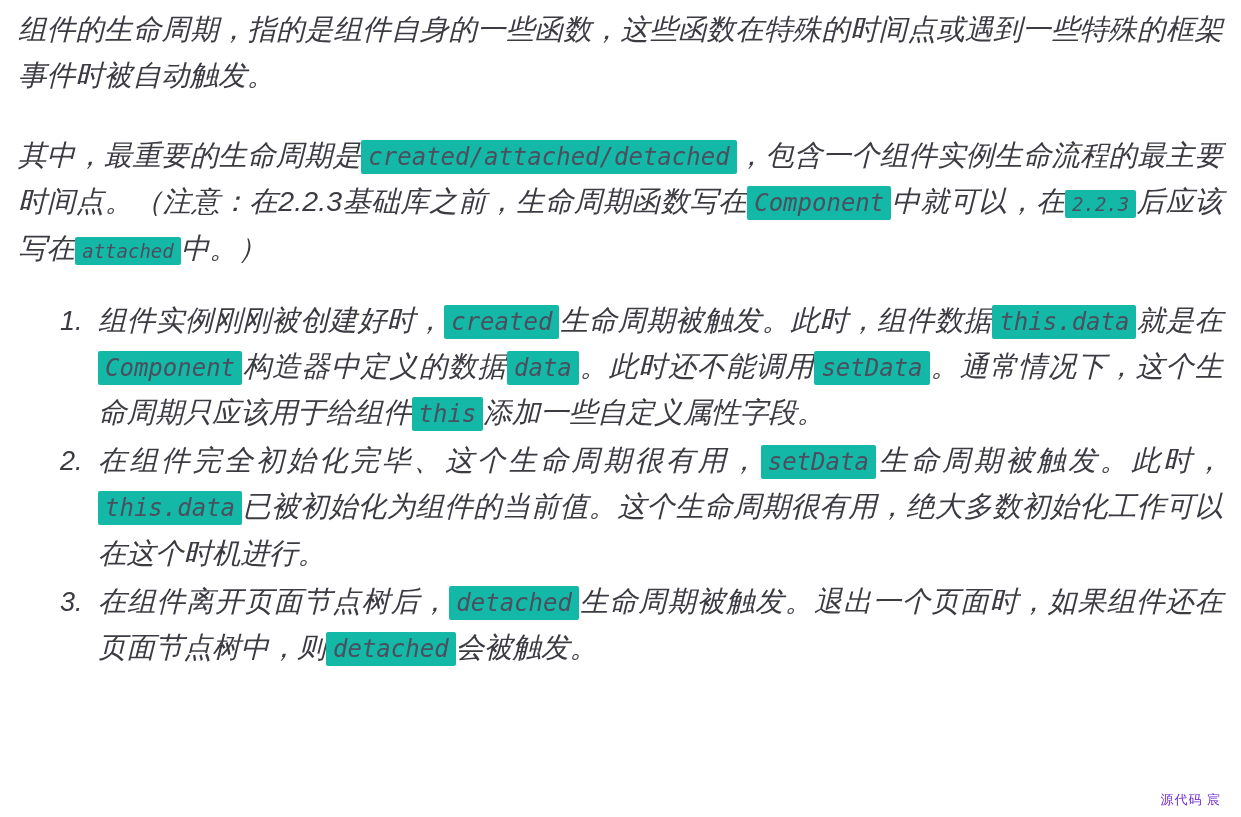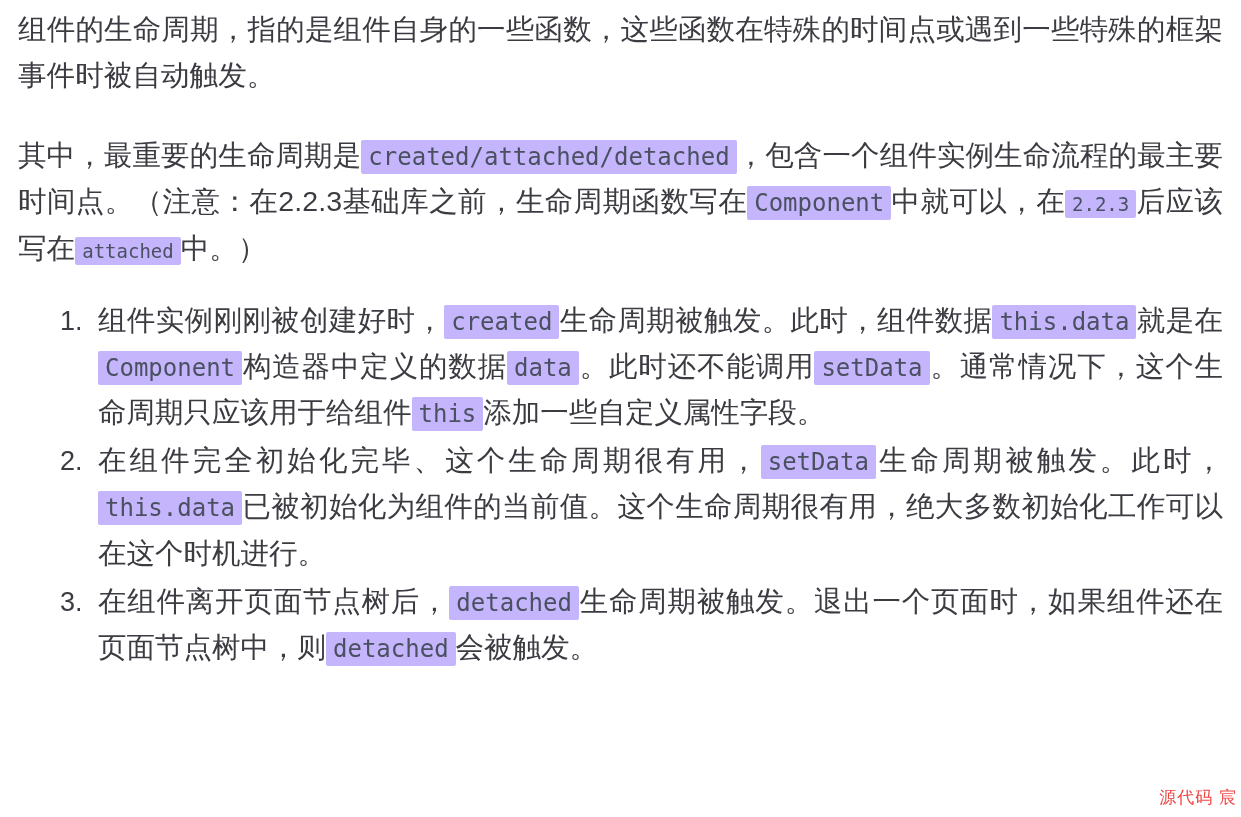--- a/index.html
+++ b/index.html
@@ -14,35 +14,36 @@
     overflow: hidden;
     font-family: "Liberation Sans", "DejaVu Sans", sans-serif;
     color: #3b3b42;
     -webkit-font-smoothing: antialiased;
   }
   .doc {
     position: relative;
     padding: 6px 18px 0 18px;
     box-sizing: border-box;
     width: 1241px;
+    font-style: italic;
   }
   p.para {
     margin: 0 0 34px 0;
     font-size: 28.5px;
     line-height: 1.62;
     letter-spacing: 0.1px;
     color: #3b3b42;
     text-align: justify;
     text-justify: inter-ideograph;
   }
   p.para:last-of-type { margin-bottom: 0; }
 
   code.inline {
     font-family: "DejaVu Sans Mono", "Liberation Mono", monospace;
-    background: #c4b5fd;
+    background: #14b8a6;
     color: #4a5060;
     font-size: 24px;
     padding: 3px 7px;
     border-radius: 2px;
     white-space: nowrap;
     letter-spacing: 0px;
   }
   code.small {
     font-size: 19px;
   }
@@ -64,24 +65,24 @@
     color: #3b3b42;
   }
   li .li-text {
     display: block;
     text-align: justify;
     text-justify: inter-ideograph;
   }
 
   .watermark {
     position: absolute;
-    right: 4px;
+    right: 20px;
     bottom: 8px;
-    font-size: 17px;
-    color: #ef4444;
+    font-size: 13px;
+    color: #6d28d9;
     letter-spacing: 1px;
     font-family: "Liberation Sans", "DejaVu Sans", sans-serif;
   }
 </style>
 </head>
 <body>
 
 <div class="doc">
 
   <p class="para"><span>组件的生命周期，指的是组件自身的一些函数，这些函数在特殊的时间点或遇到一些特殊的框架事件时被自动触发。</span></p>

